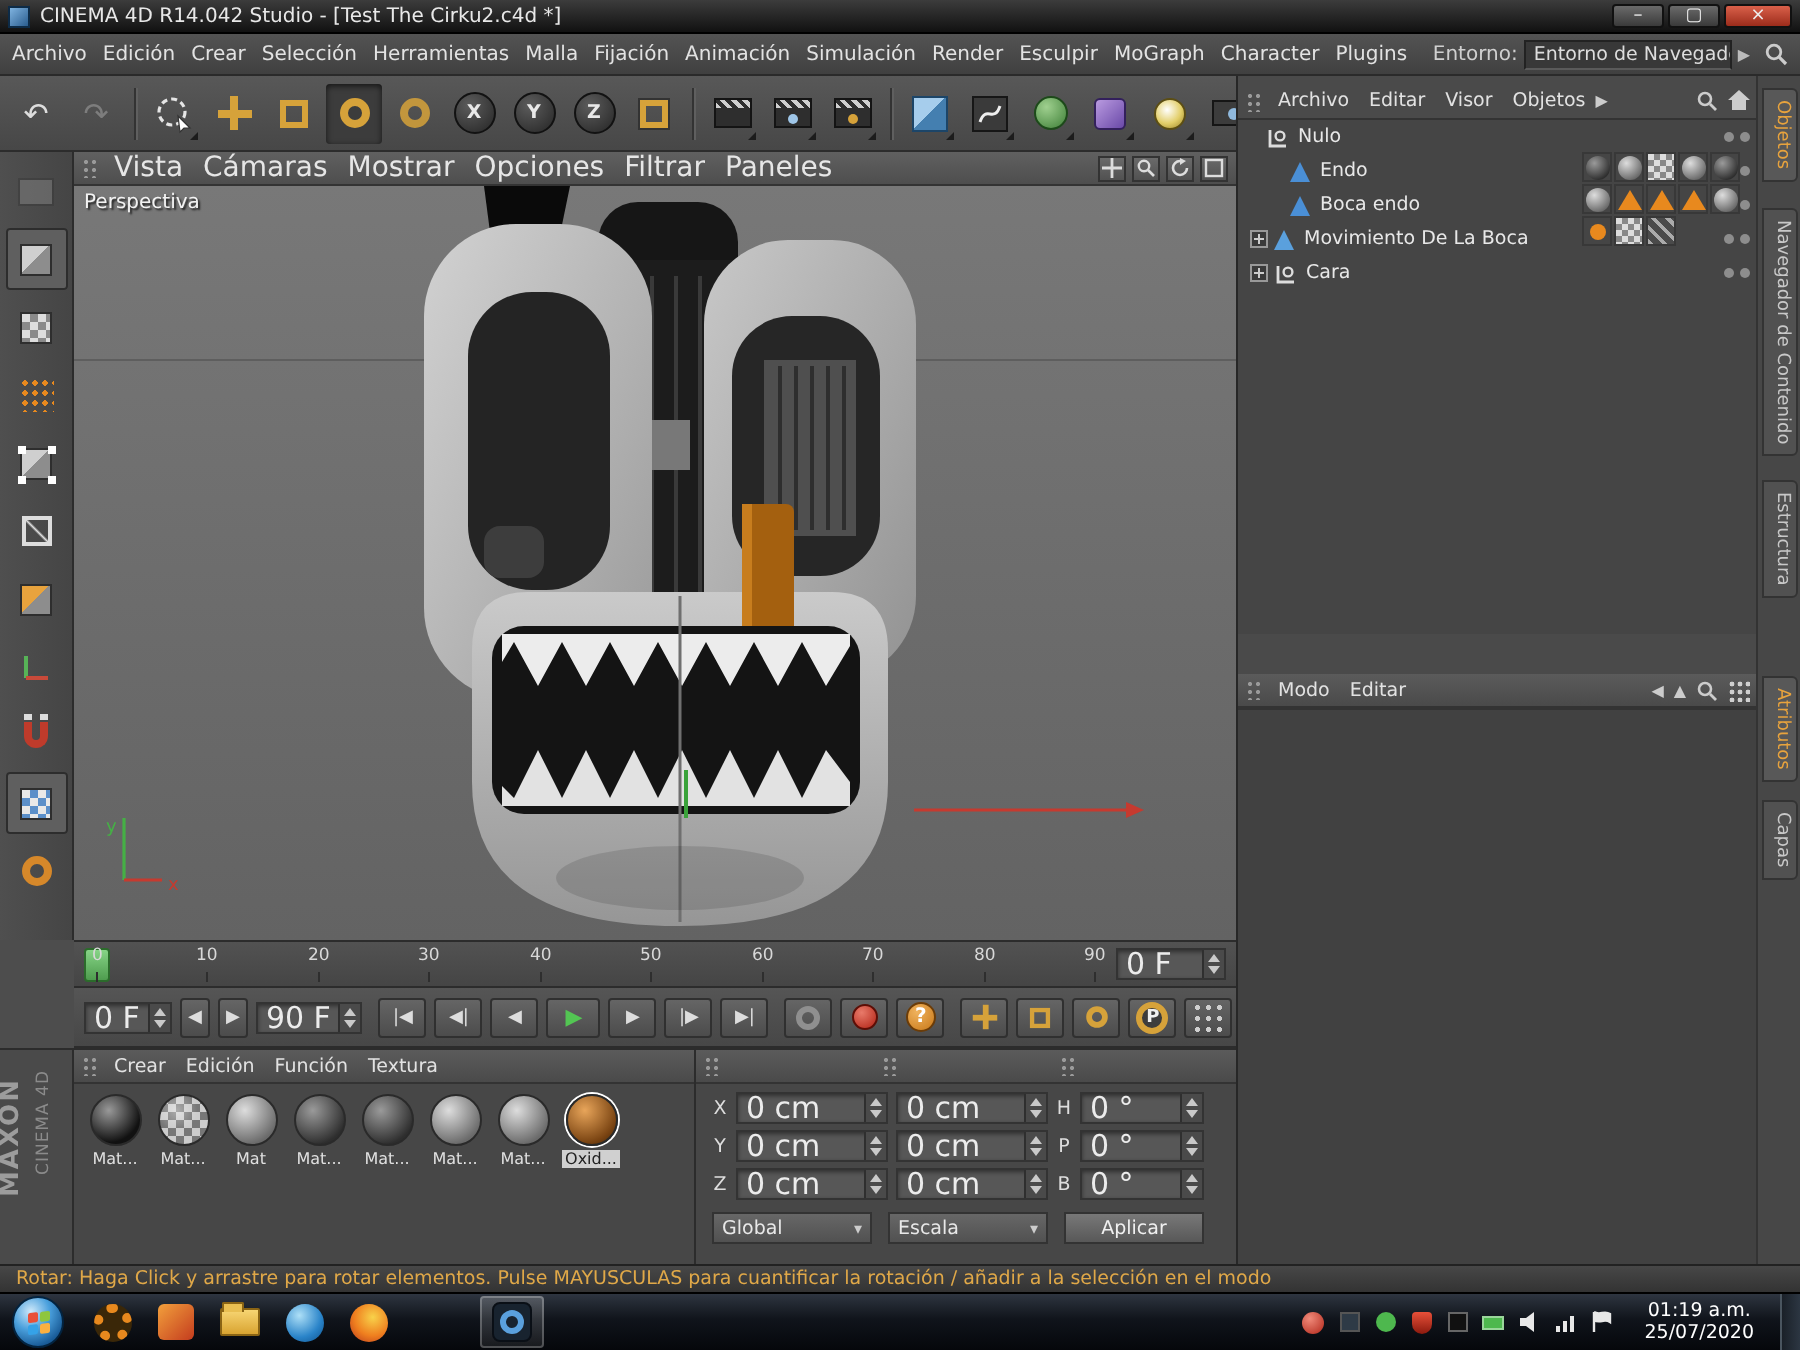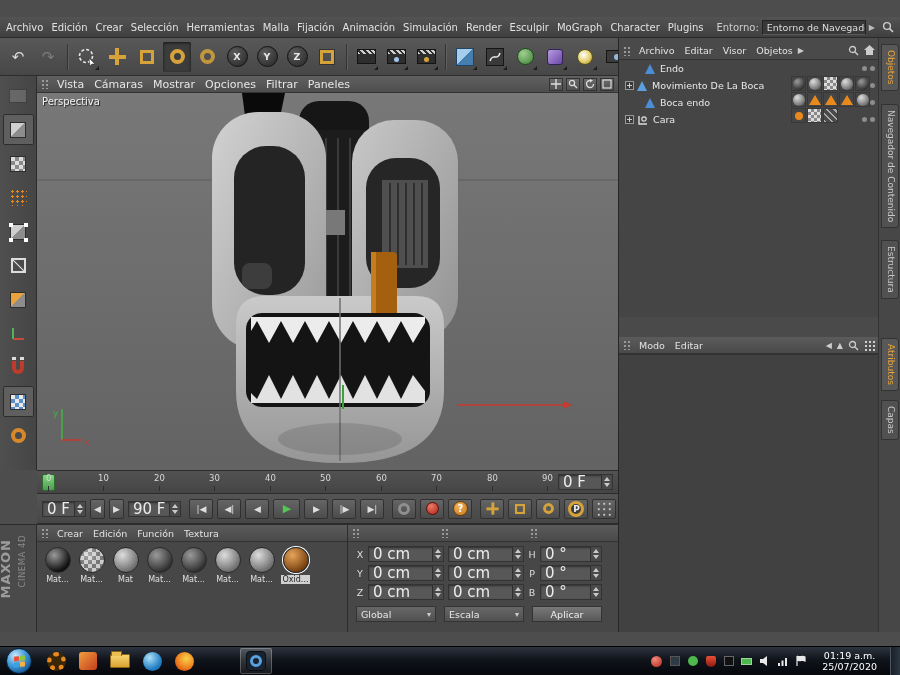--- a/index.html
+++ b/index.html
@@ -60,21 +60,21 @@
   .ichk{width:16px;height:16px;border:1px solid #2e2e2e;background-image:linear-gradient(45deg,#8a8a8a 25%,transparent 25%,transparent 75%,#8a8a8a 75%),linear-gradient(45deg,#8a8a8a 25%,#ddd 25%,#ddd 75%,#8a8a8a 75%);background-size:8px 8px;background-position:0 0,4px 4px;}
   .ichk.blue{background-image:linear-gradient(45deg,#5b8fc9 25%,transparent 25%,transparent 75%,#5b8fc9 75%),linear-gradient(45deg,#5b8fc9 25%,#e8e8e8 25%,#e8e8e8 75%,#5b8fc9 75%);}
   .idots{width:17px;height:17px;background-image:radial-gradient(#e8891e 1.3px,transparent 1.4px);background-size:5px 5px;}
   .pts{position:absolute;left:-2px;top:-2px;width:4px;height:4px;background:#fff;box-shadow:15px 0 #fff,0 15px #fff,15px 15px #fff;}
   .iedge{width:15px;height:15px;border:2px solid #ddd;background:linear-gradient(to top right,transparent calc(50% - 1px),#ddd,transparent calc(50% + 1px));}
   .ipoly{width:16px;height:16px;background:linear-gradient(135deg,#e8a33d 0 48%,#8d8d8d 48%);border:1px solid #2e2e2e;}
   .imag{width:12px;height:13px;border:4px solid #bf3b2b;border-top:none;border-radius:0 0 9px 9px;position:relative;}
   .imag::before,.imag::after{content:"";position:absolute;top:-4px;width:4px;height:3px;background:#ddd;}
   .imag::before{left:-4px;} .imag::after{right:-4px;}
   .vpmenu{left:37px;top:76px;width:581px;height:17px;background:linear-gradient(#606060,#4e4e4e);display:flex;align-items:center;padding:0 4px;border-bottom:1px solid #333;}
-  .vpmenu .mi{font-size:11px;padding:1px 5px;color:#e6e6e6;}
+  .vpmenu .mi{font-size:14px;padding:1px 5px;color:#e6e6e6;}
   .grip{width:8px;height:10px;background-image:radial-gradient(#9a9a9a 1px,transparent 1.1px);background-size:4px 4px;margin-right:3px;flex:none;}
   .vpnav{display:flex;gap:3px;margin-left:auto;}
   .vpnav .nb{width:14px;height:13px;background:linear-gradient(#6a6a6a,#515151);border:1px solid #333;display:flex;align-items:center;justify-content:center;}
   .canvas{left:37px;top:93px;width:581px;height:377px;background:linear-gradient(#787878,#6b6b6b 60%,#636363);overflow:hidden;}
   .vplabel{position:absolute;left:5px;top:3px;color:#f2f2f2;font-size:10px;text-shadow:1px 1px 1px #222;}
 
   
   .ruler{left:37px;top:470px;width:581px;height:24px;background:linear-gradient(#525252,#454545);border-top:1px solid #2c2c2c;border-bottom:1px solid #2c2c2c;}
   .ticklabel{position:absolute;top:2px;color:#d8d8d8;font-size:8.5px;}
   .tickline{position:absolute;bottom:2px;width:1px;height:5px;background:#2e2e2e;}
@@ -183,20 +183,29 @@
   .tray{margin-left:auto;display:flex;align-items:center;gap:5px;}
   .tico{width:13px;height:13px;display:flex;align-items:center;justify-content:center;flex:none;}
   .clock{color:#fff;font-size:9.5px;text-align:center;line-height:11px;margin:0 8px 0 10px;white-space:nowrap;}
   .showdesk{width:10px;height:29px;background:linear-gradient(90deg,#1a2028,#2c3642);border-left:1px solid #4a555f;flex:none;}
 </style>
 </head>
 <body>
 
 <div id="root">
 
+  <div class="abs titlebar">
+    <span class="appicon"></span>
+    <span class="title">CINEMA 4D R14.042 Studio - [Test The Cirku2.c4d *]</span>
+    <span class="winbtns">
+      <span class="wb">–</span>
+      <span class="wb">▢</span>
+      <span class="wb close">×</span>
+    </span>
+  </div>
 
   <div class="abs menubar">
     <span class="mi">Archivo</span>
     <span class="mi">Edición</span>
     <span class="mi">Crear</span>
     <span class="mi">Selección</span>
     <span class="mi">Herramientas</span>
     <span class="mi">Malla</span>
     <span class="mi">Fijación</span>
     <span class="mi">Animación</span>
@@ -718,40 +727,51 @@
               <circle cx="4.5" cy="4.5" r="3" fill="none" stroke="#ccc" stroke-width="1.3"></circle>
               <line x1="7" y1="7" x2="10" y2="10" stroke="#ccc" stroke-width="1.4"></line>
             </svg></span>
         <span><svg width="11" height="11">
               <polygon points="5.5,0 11,5 9,5 9,10 2,10 2,5 0,5" fill="#ccc"></polygon>
             </svg></span>
       </span>
     </div>
 
     <div class="obody">
+      <div class="treerow" style="padding-left:14px;">
+        <span class="nullico"><svg width="12" height="12">
+              <path d="M2,2 V10 H10" fill="none" stroke="#ddd" stroke-width="1.4"></path>
+              <circle cx="7" cy="5" r="2.2" fill="none" stroke="#ddd" stroke-width="1.2"></circle>
+            </svg></span>
+        <span class="lbl">Nulo</span>
+        <span class="rowdots">
+            <span class="dot"></span>
+            <span class="dot"></span>
+          </span>
+      </div>
       <div class="treerow" style="padding-left:26px;">
         <span class="jointico"></span>
         <span class="lbl">Endo</span>
         <span class="rowdots">
             <span class="dot"></span>
             <span class="dot"></span>
           </span>
       </div>
+      <div class="treerow" style="padding-left:26px;">
+        <span class="jointico"></span>
+        <span class="lbl">Boca endo</span>
+        <span class="rowdots">
+            <span class="dot"></span>
+            <span class="dot"></span>
+          </span>
+      </div>
       <div class="treerow" style="padding-left:6px;">
         <span class="expander"></span>
         <span class="jointico" style="border-bottom-color:#5aa0dd;"></span>
         <span class="lbl">Movimiento De La Boca</span>
-        <span class="rowdots">
-            <span class="dot"></span>
-            <span class="dot"></span>
-          </span>
-      </div>
-      <div class="treerow" style="padding-left:26px;">
-        <span class="jointico"></span>
-        <span class="lbl">Boca endo</span>
         <span class="rowdots">
             <span class="dot"></span>
             <span class="dot"></span>
           </span>
       </div>
       <div class="treerow" style="padding-left:6px;">
         <span class="expander"></span>
         <span class="nullico"><svg width="12" height="12">
               <path d="M2,2 V10 H10" fill="none" stroke="#ddd" stroke-width="1.4"></path>
               <circle cx="7" cy="5" r="2.2" fill="none" stroke="#ddd" stroke-width="1.2"></circle>
@@ -830,20 +850,23 @@
 
     <div class="tabstrip">
       <span class="vtab active" style="top:6px;">Objetos</span>
       <span class="vtab" style="top:66px;">Navegador de Contenido</span>
       <span class="vtab" style="top:202px;">Estructura</span>
       <span class="vtab active" style="top:300px;">Atributos</span>
       <span class="vtab" style="top:362px;">Capas</span>
     </div>
   </div>
 
+  <div class="abs statusbar">
+    <span>Rotar: Haga Click y arrastre para rotar elementos. Pulse MAYUSCULAS para cuantificar la rotación / añadir a la selección en el modo</span>
+  </div>
 
   <div class="abs taskbar">
     <div class="orb">
       <span class="flag">
         <span style="background:#e85039;"></span>
           <span style="background:#8ec63f;"></span>
         <span style="background:#35a2e8;"></span>
           <span style="background:#fbb040;"></span>
       </span>
     </div>

